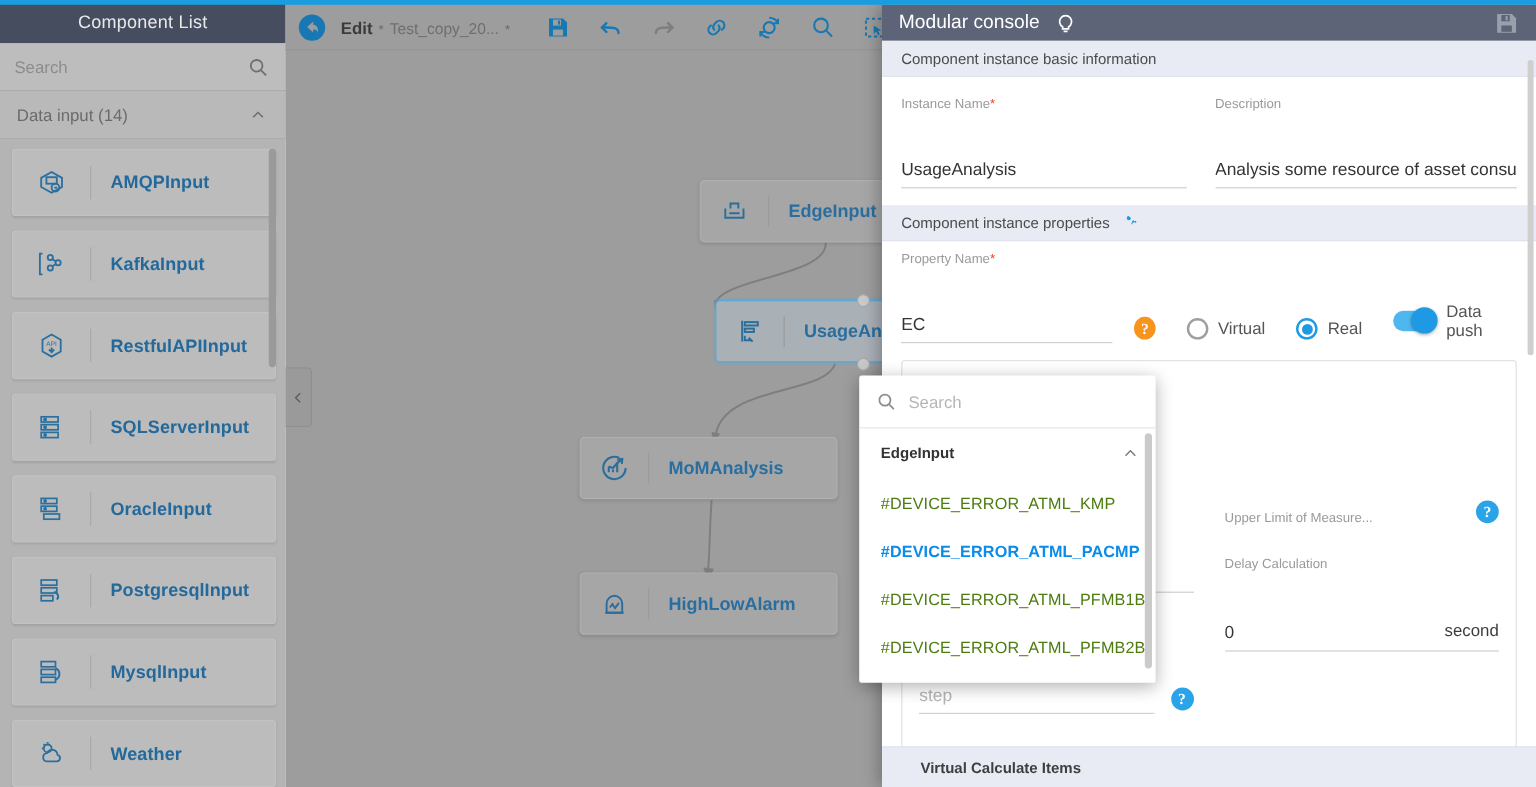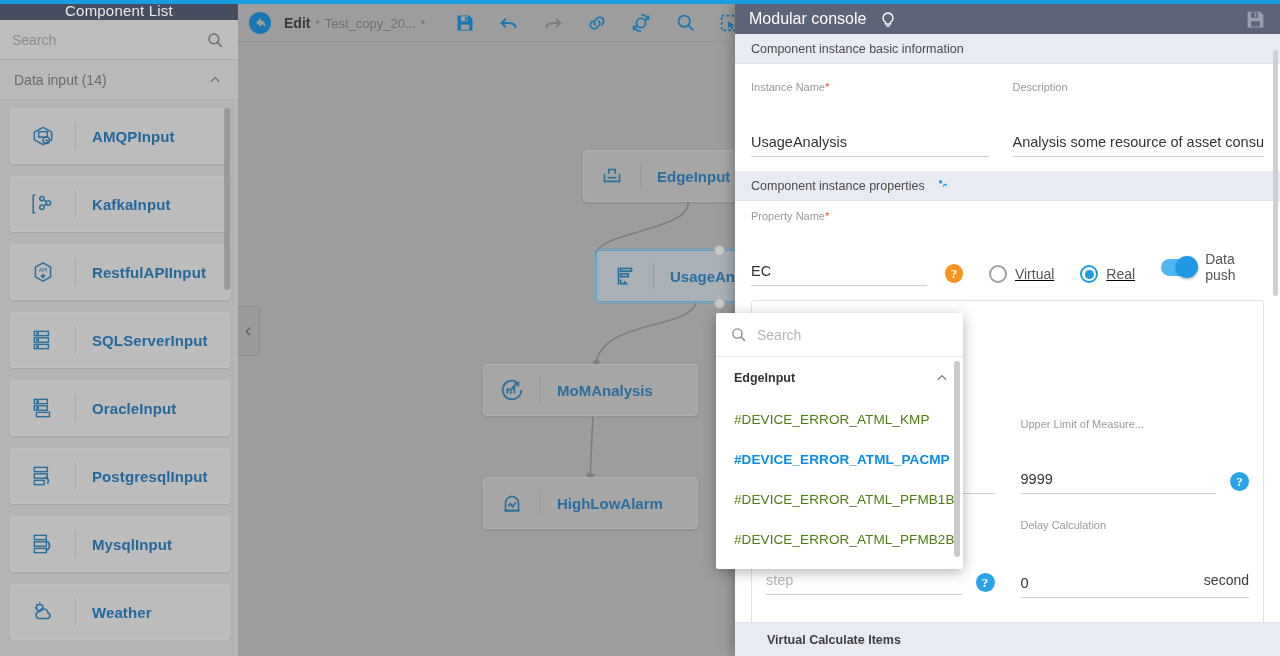--- a/index.html
+++ b/index.html
@@ -13,21 +13,21 @@
 
   
   .top-strip { position: absolute; top: 0; left: 0; width: 1280px; height: 4px; background: #1a9de0; z-index: 60; }
 
   
   .sidebar {
     position: absolute; top: 0; left: 0; width: 238px; height: 656px;
     background: #b4b4b4;
   }
   .sb-header {
-    height: 20px; background: #464d5e; color: #e9e9ec;
+    height: 36px; background: #464d5e; color: #e9e9ec;
     display: flex; align-items: center; justify-content: center;
     font-size: 15px; letter-spacing: .2px;
   }
   .sb-search {
     height: 40px; background: #bdbdbd;
     display: flex; align-items: center; padding: 0 14px 0 12px;
     border-bottom: 1px solid #ababab;
   }
   .sb-search .txt { flex: 1; font-size: 14px; color: #8c8c8c; }
   .sb-search .mag { width: 18px; height: 18px; color: #7a7a7a; }
@@ -149,21 +149,21 @@
   }
   .props-row .pname { width: 190px; }
   .help-badge {
     width: 19px; height: 19px; border-radius: 50%;
     display: flex; align-items: center; justify-content: center;
     color: #fff; font-size: 13px; font-weight: bold; font-family: "Liberation Serif", serif;
     margin-left: 18px; margin-bottom: 3px;
   }
   .help-badge.orange { background: #f7941e; }
   .help-badge.blue { background: #2aa3e8; }
-  .radio-wrap { display: flex; align-items: center; margin-left: 26px; margin-bottom: 3px; gap: 8px; text-decoration: underline; }
+  .radio-wrap { display: flex; margin-left: 26px; margin-bottom: 3px; gap: 8px; }
   .radio {
     width: 18px; height: 18px; border-radius: 50%; border: 2px solid #9e9e9e;
     display: flex; align-items: center; justify-content: center;
   }
   .radio.on { border-color: #1e9ae4; }
   .radio.on::after { content:""; width: 9px; height: 9px; border-radius: 50%; background: #1e9ae4; }
   .radio-lbl { font-size: 14px; color: #555; }
   .toggle-wrap { display: flex; align-items: center; margin-left: 26px; margin-bottom: 3px; gap: 9px; }
   .toggle {
     width: 38px; height: 17px; border-radius: 9px; background: #4fb7ef; position: relative;
@@ -650,21 +650,20 @@
               <div class="val ph">step</div>
             </div>
             <div class="help-badge blue" style="margin:0 0 3px 0;">?</div>
           </div>
         </div>
 
         <div class="param-col">
           <div class="field" style="display:flex;align-items:flex-end;gap:14px;">
             <div style="flex:1">
               <div class="lbl">Upper Limit of Measure...</div>
-              <div class="val">9999</div>
             </div>
             <div class="help-badge blue" style="margin:0 0 3px 0;">?</div>
           </div>
           <div class="field">
             <div class="lbl">Delay Calculation</div>
             <div class="val unit-row">
               <span class="v">0</span>
               <span class="u">second</span>
             </div>
           </div>

